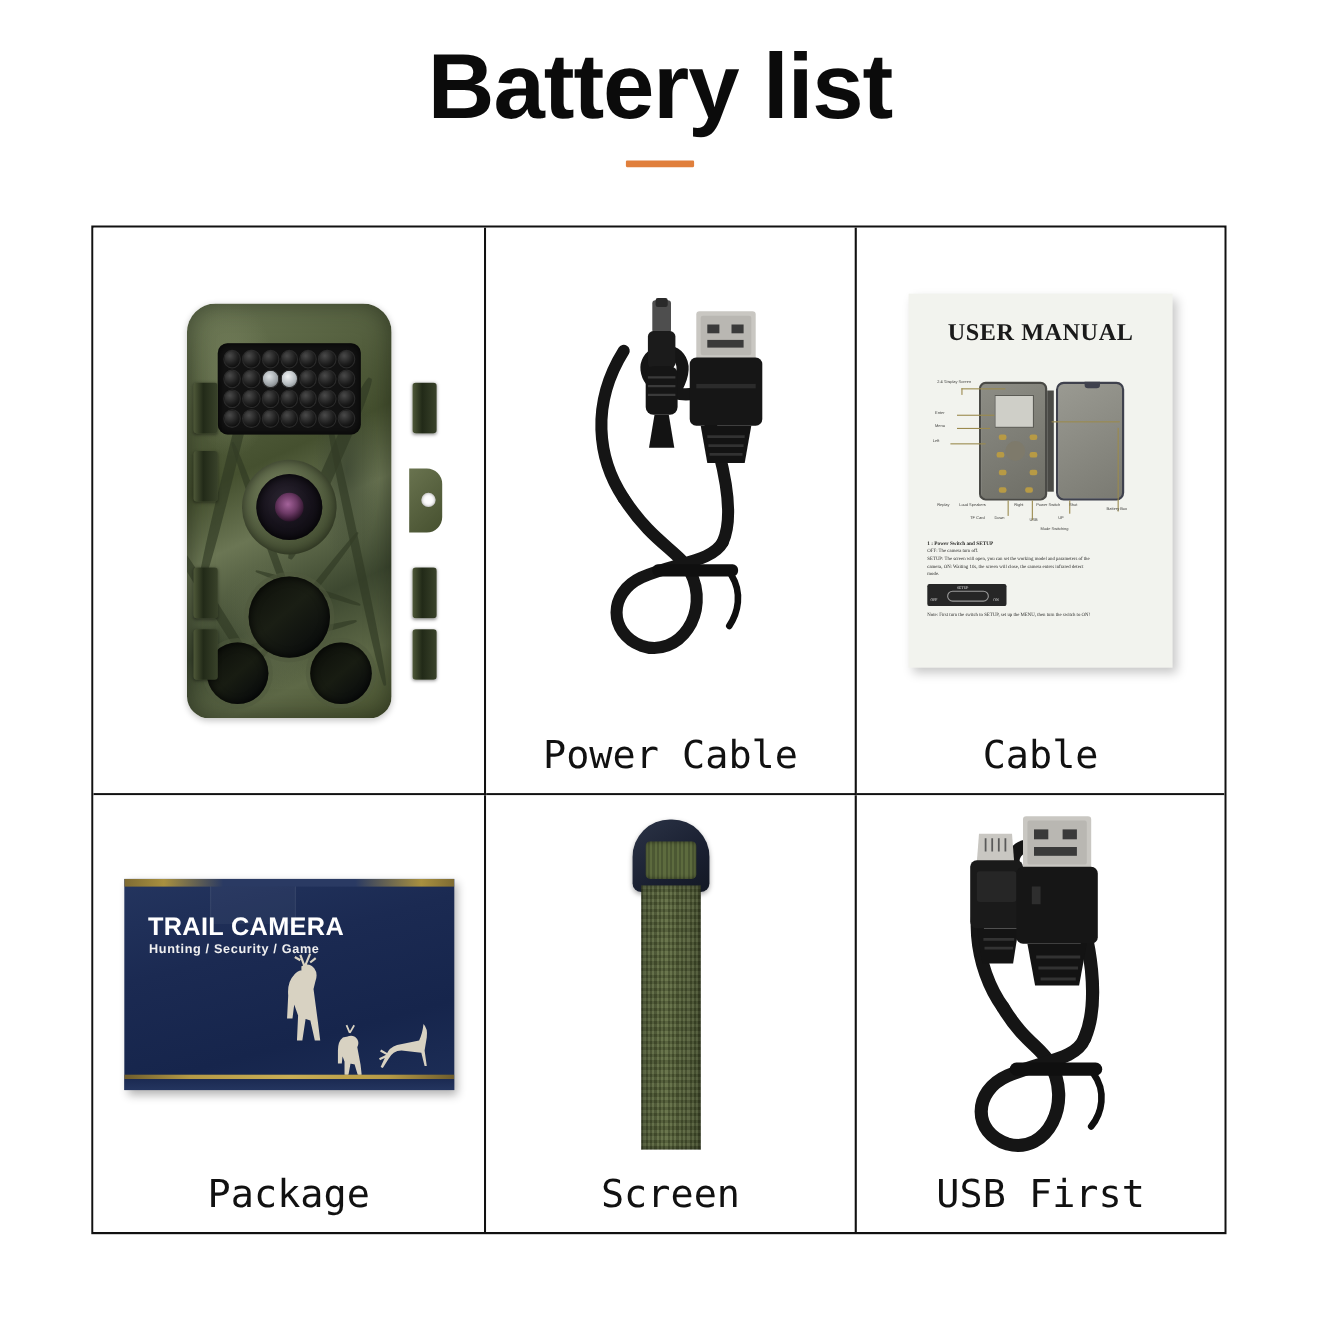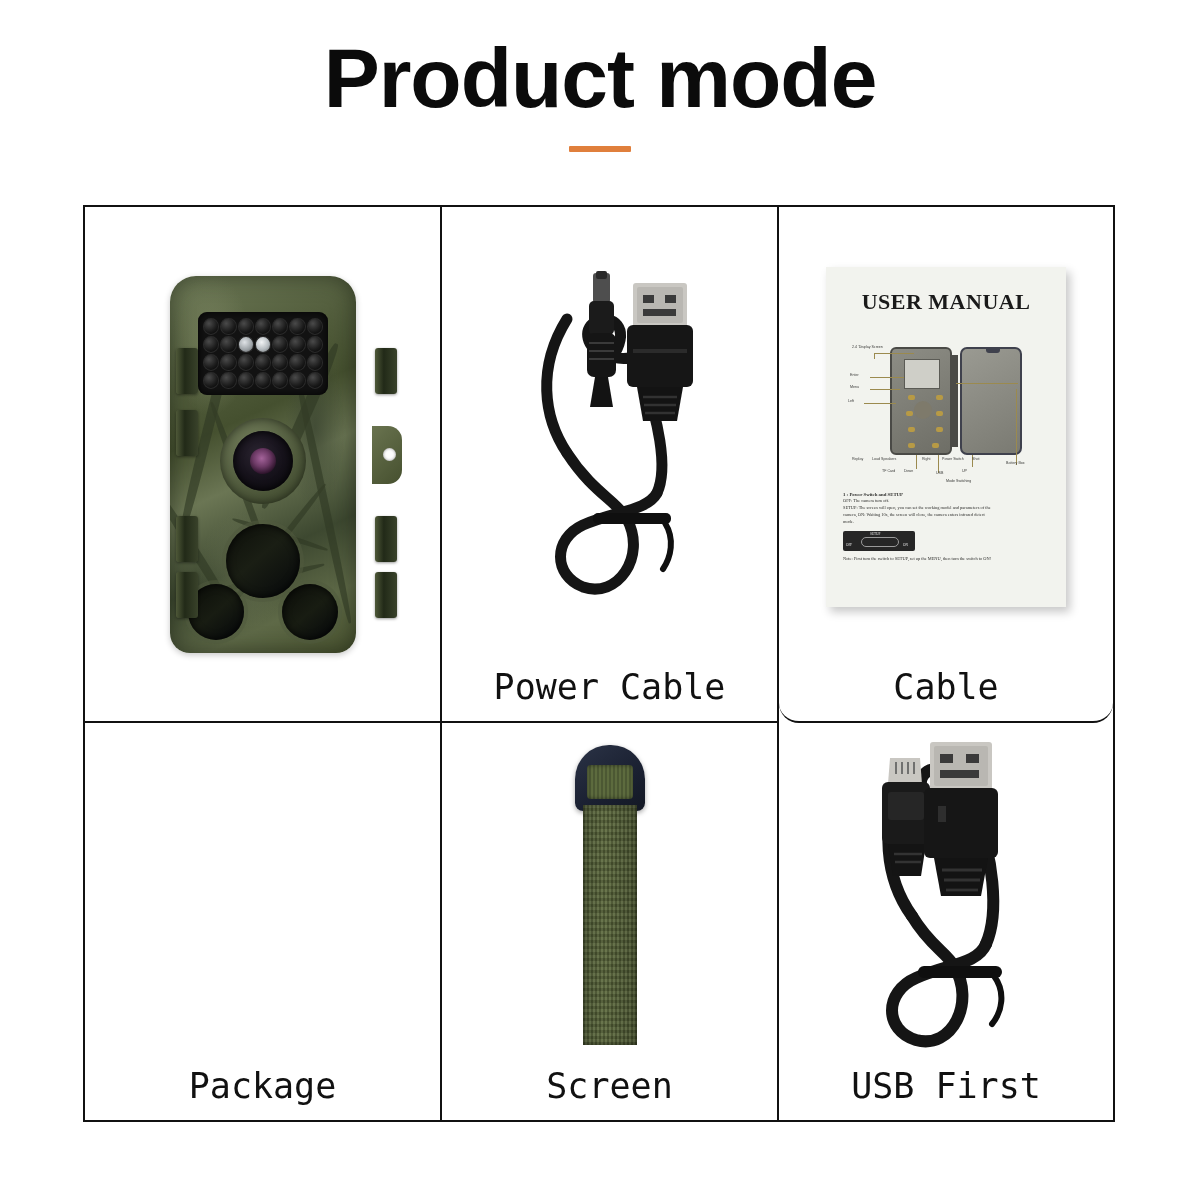--- a/index.html
+++ b/index.html
@@ -52,21 +52,21 @@
     position: relative;
     border-right: 2px solid #111111;
     border-bottom: 2px solid #111111;
     display: flex;
     flex-direction: column;
     align-items: center;
     justify-content: flex-end;
     overflow: hidden;
     background: #ffffff;
   }
-  .cell:nth-child(3n) { border-right: none; border-radius: 20px; }
+  .cell:nth-child(3n) { border-right: none; }
   .cell:nth-child(4), .cell:nth-child(5), .cell:nth-child(6) { border-bottom: none; }
 
   .cell-media {
     flex: 1 1 auto;
     width: 100%;
     display: flex;
     align-items: center;
     justify-content: center;
     position: relative;
   }
@@ -410,21 +410,21 @@
   }
 
   
   .ucable { position: relative; width: 225px; height: 330px; }
   .ucable svg { display: block; }
 </style>
 </head>
 <body>
 
 <div class="header">
-  <div class="page-title">Product mode</div>
+  <div class="page-title">Battery list</div>
   <div class="title-underline"></div>
 </div>
 
 <div class="product-grid">
 
   <div class="cell">
     <div class="cell-media">
       <div class="camera">
         <div class="camera-body">
           <div class="camo-streaks">
@@ -604,20 +604,49 @@
             <span class="ms-txt" style="left:60px;top:12px;">ON</span>
           </div>
           <div>Note:  First turn the switch to SETUP, set up the MENU, then turn the switch to ON!</div>
         </div>
       </div>
     </div>
     <div class="cell-label">Cable</div>
   </div>
 
   <div class="cell">
+    <div class="cell-media">
+      <div class="package">
+        <div class="pkg-top-edge"></div>
+        <div class="pkg-flap"></div>
+        <div class="pkg-title">TRAIL CAMERA</div>
+        <div class="pkg-sub">Hunting / Security / Game</div>
+
+        <svg class="deer" style="left:140px;top:66px;" width="56" height="86" viewBox="0 0 56 86">
+          <path d="M24 14 L20 3 M24 14 L29 2 M29 10 L34 6 M20 8 L15 5
+                   M22 14 q6 -3 10 2 q3 4 1 10 l-2 8 l4 30 l2 16 l-3 0 l-4 -18
+                   l-6 -2 l-3 20 l-3 0 l1 -22 l-5 -14 l-2 16 l-3 0 l1 -20
+                   q-1 -12 5 -18 q3 -4 7 -4 z" stroke="#d8d2c2" stroke-width="2" fill="#d8d2c2"></path>
+        </svg>
+
+        <svg class="deer" style="left:190px;top:132px;" width="34" height="46" viewBox="0 0 34 46">
+          <path d="M15 8 L12 1 M15 8 L19 1 M13 12 q5 -2 8 2 q2 3 0 7 l3 16 l1 9 l-2 0 l-3 -10
+                   l-5 -1 l-2 11 l-2 0 l0 -12 l-3 -8 l-1 9 l-2 0 l0 -11 q0 -8 4 -11 z" stroke="#d8d2c2" stroke-width="1.6" fill="#d8d2c2"></path>
+        </svg>
+
+        <svg class="deer" style="left:228px;top:126px;" width="50" height="48" viewBox="0 0 50 48">
+          <path d="M44 6 q4 4 3 12 l-2 12 l2 14 l-2 0 l-3 -12 l-18 -2 q-8 0 -12 8 l-5 8 l-2 -1
+                   l5 -11 q3 -7 10 -9 l20 -4 q3 -6 4 -15 z" fill="#d8d2c2"></path>
+          <path d="M12 34 L5 30 M12 34 L4 38" stroke="#d8d2c2" stroke-width="2" fill="none"></path>
+        </svg>
+
+        <div class="pkg-bottom-stripe"></div>
+        <div class="pkg-bottom-edge"></div>
+      </div>
+    </div>
     <div class="cell-label">Package</div>
   </div>
 
   <div class="cell">
     <div class="cell-media">
       <div class="strap">
         <div class="strap-buckle"></div>
         <div class="strap-web"></div>
       </div>
     </div>

